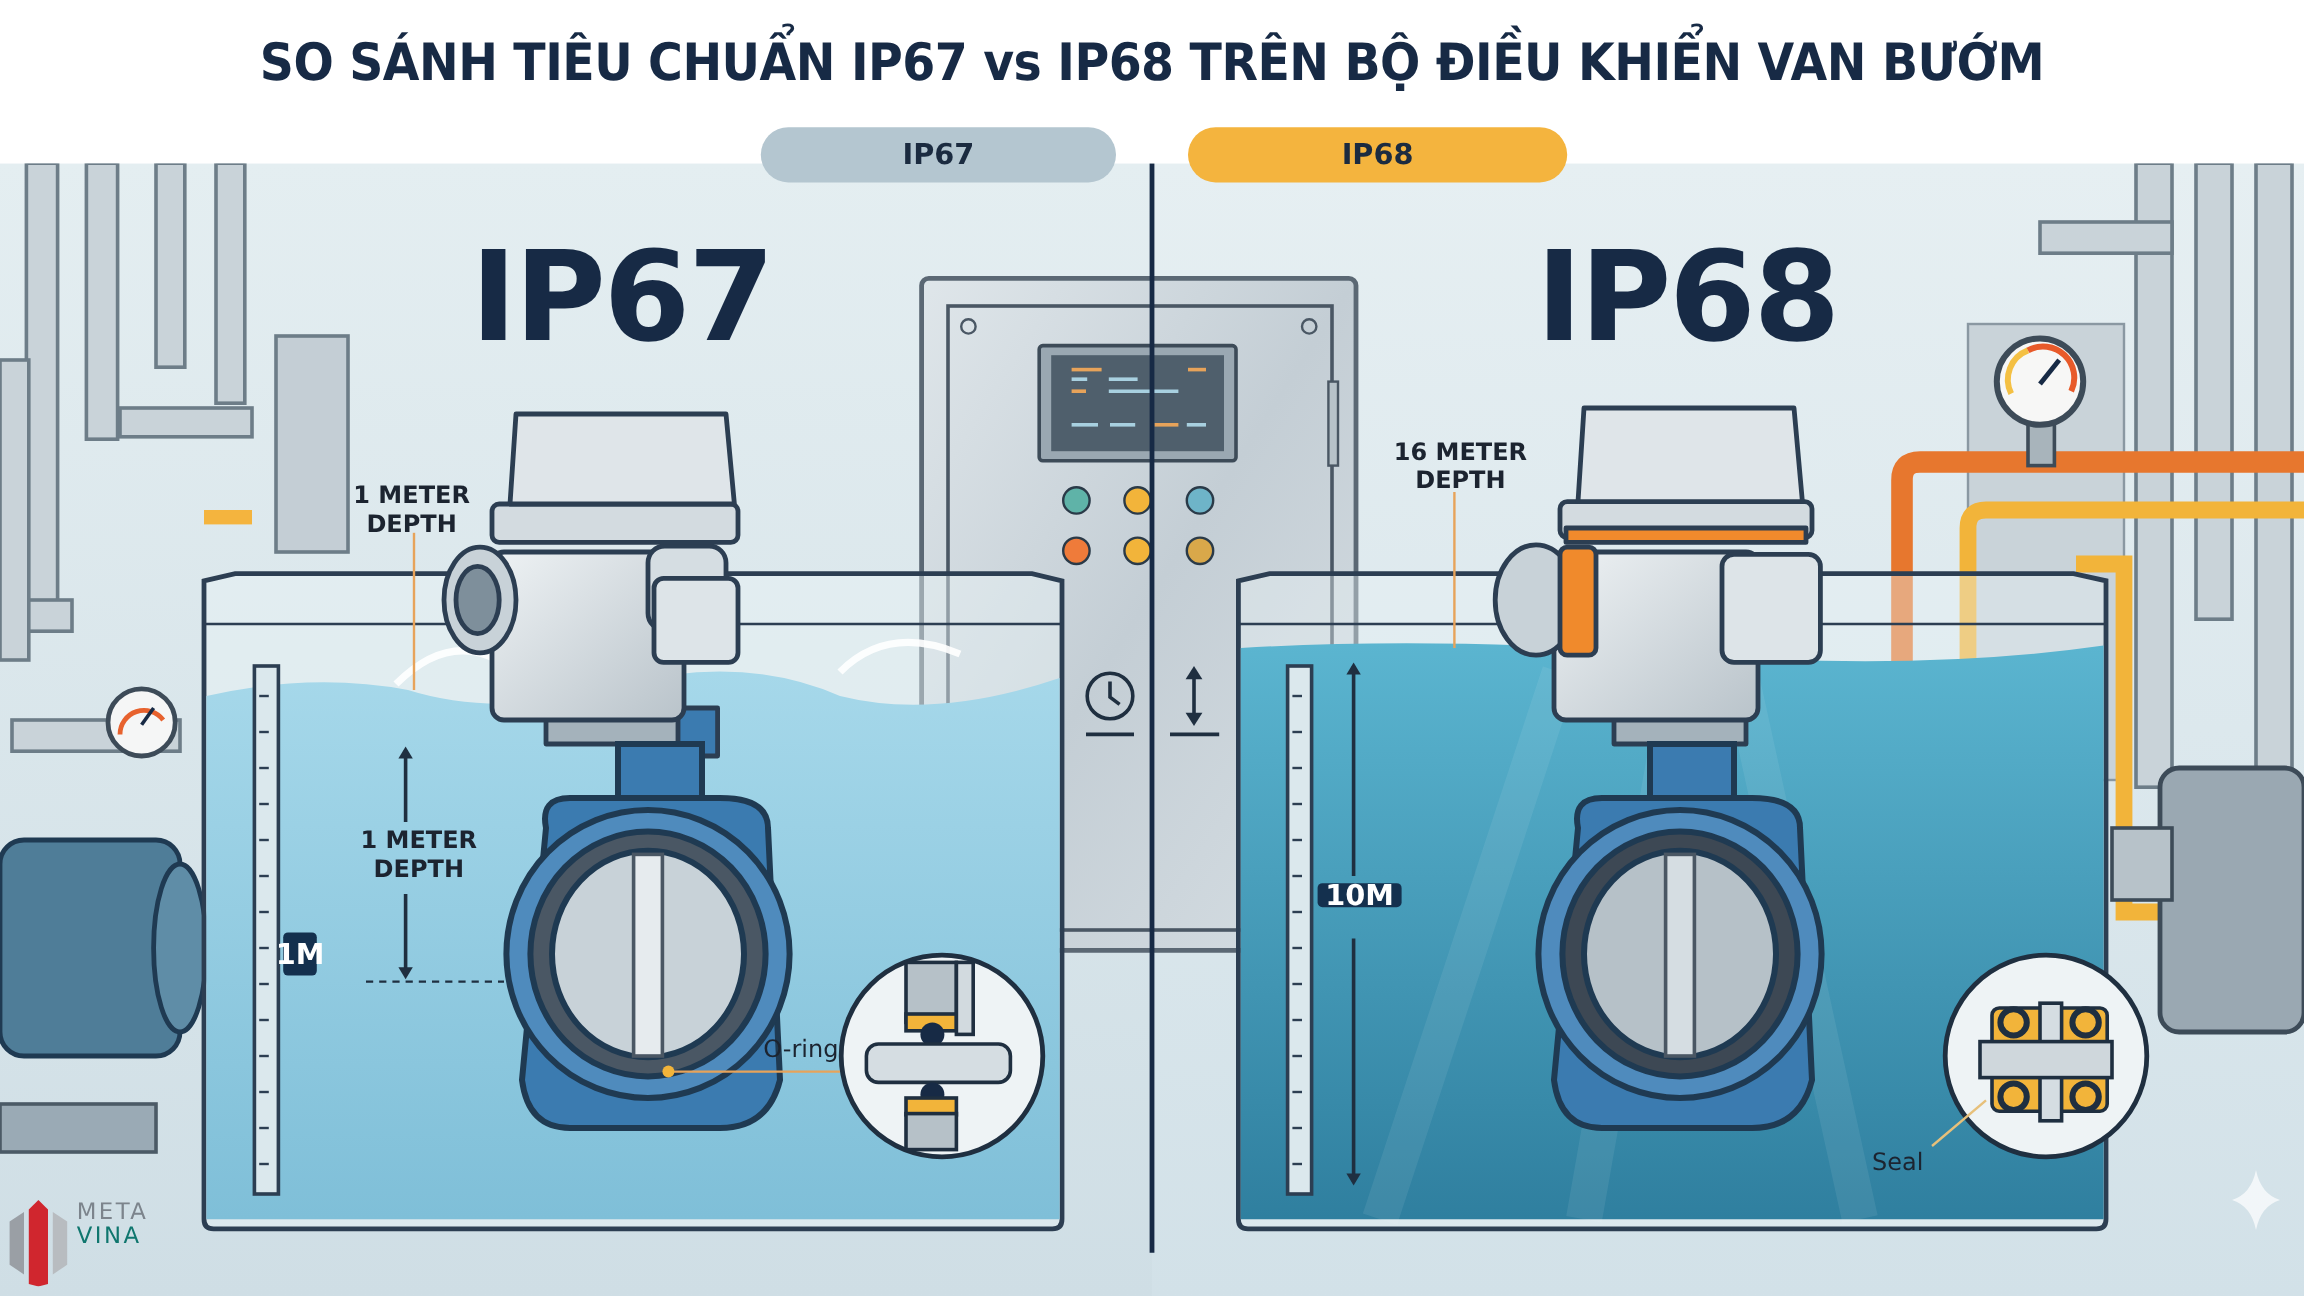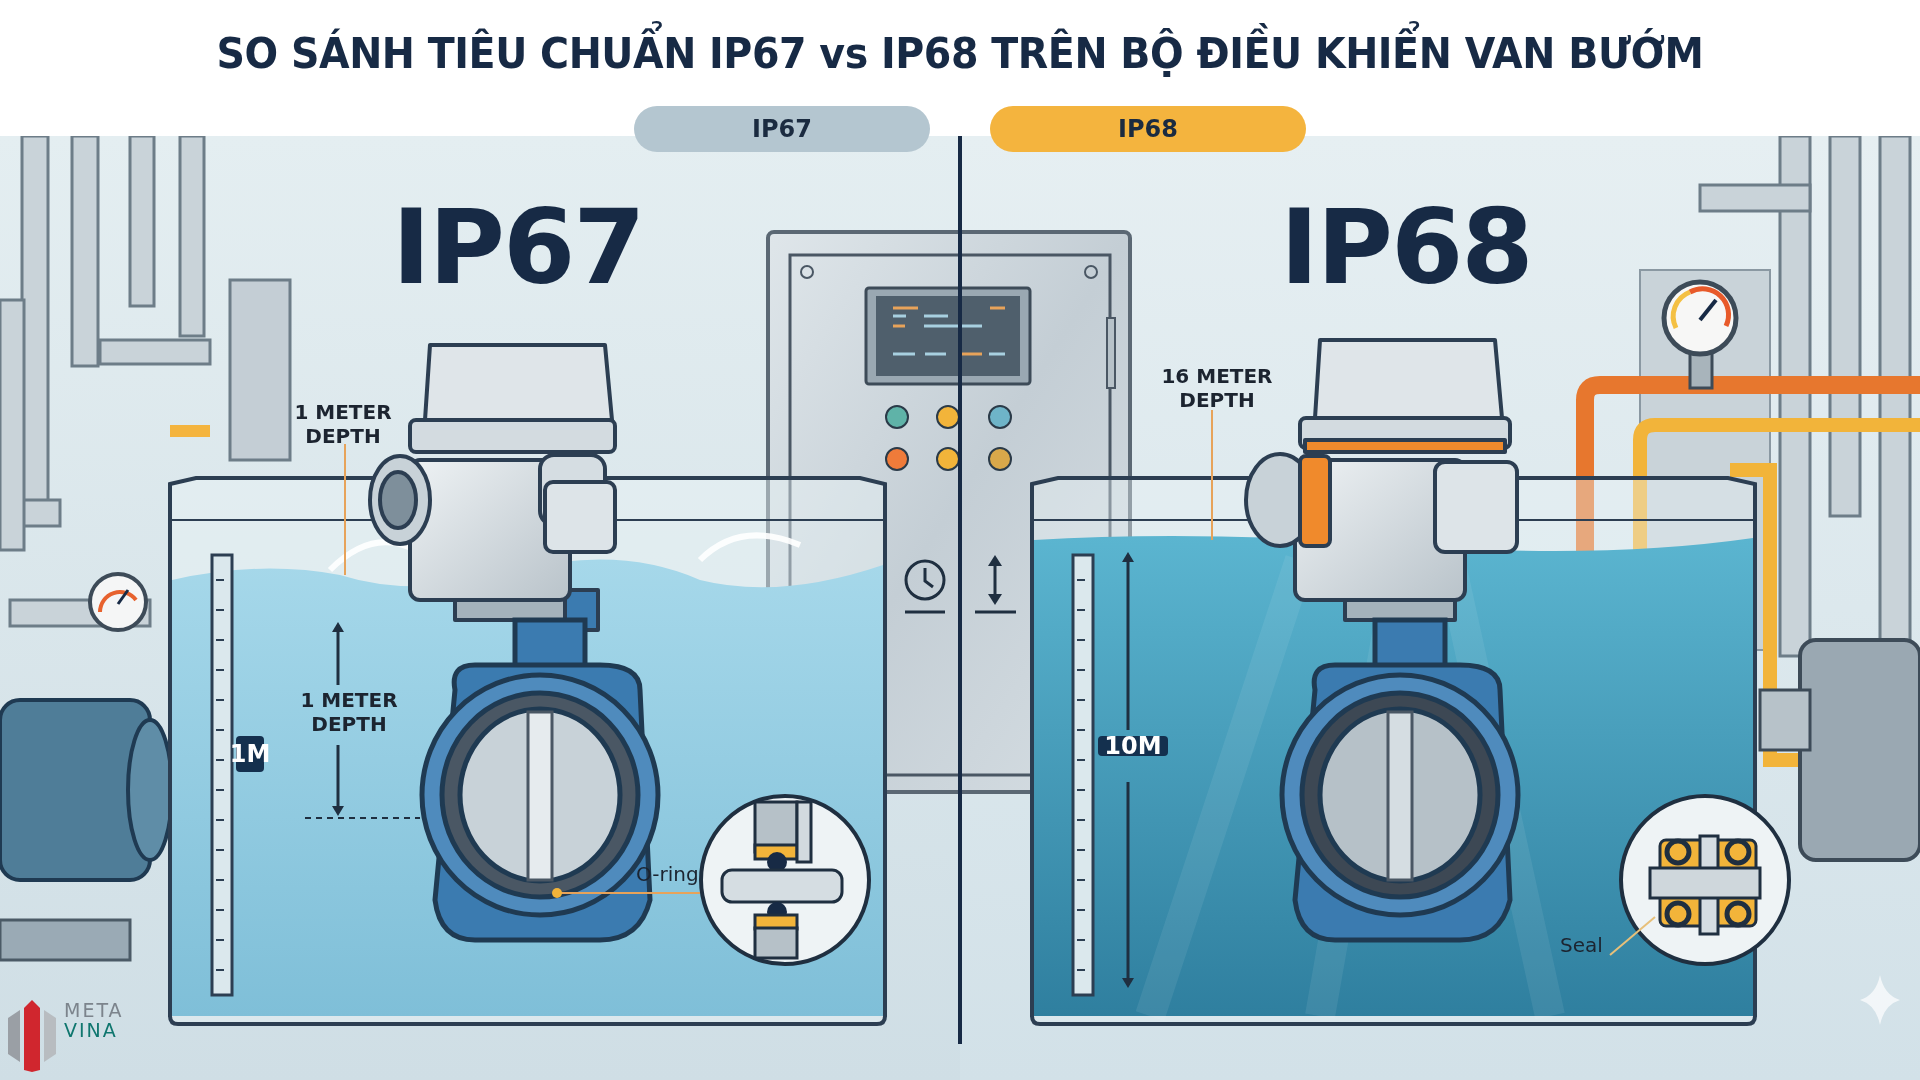--- a/index.html
+++ b/index.html
@@ -270,29 +270,29 @@
   <div class="bigtitle" style="left:1280px;top:186px">IP68</div>
 
   <div class="label" style="left:278px;top:400px;width:130px">
     <div>1 METER</div>
     <div>DEPTH</div>
   </div>
   <div class="label" style="left:284px;top:688px;width:130px">
     <div>1 METER</div>
     <div>DEPTH</div>
   </div>
-  <div class="tag" style="left:236px;top:736px;width:28px;height:36px">1M</div>
+  <div class="tag" style="left:236px;top:777px;width:28px;height:36px">1M</div>
   <div class="small" style="left:636px;top:862px">O-ring</div>
 
   <div class="label" style="left:1152px;top:364px;width:130px">
     <div>16 METER</div>
     <div>DEPTH</div>
   </div>
   <div class="tag" style="left:1098px;top:736px;width:70px;height:20px">10M</div>
-  <div class="small" style="left:1560px;top:933px">Seal</div>
+  <div class="small" style="left:1560px;top:956px">Seal</div>
 
   <div class="logo">
     <svg width="52" height="72" viewBox="0 0 52 72">
       <path d="M2 18 L14 10 L14 62 L2 54 Z" fill="#9a9fa5"></path>
       <path d="M38 10 L50 18 L50 54 L38 62 Z" fill="#b8bcc0"></path>
       <path d="M18 8 L26 0 L34 8 L34 70 L26 72 L18 70 Z" fill="#d0262e"></path>
     </svg>
     <div class="logo-text">
       <div style="color:#7c848c">META</div>
       <div style="color:#0f766e">VINA</div>

